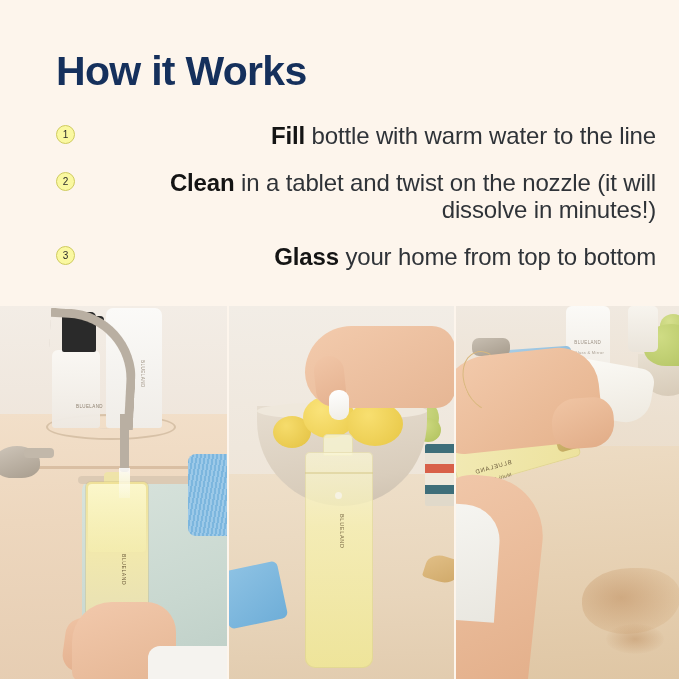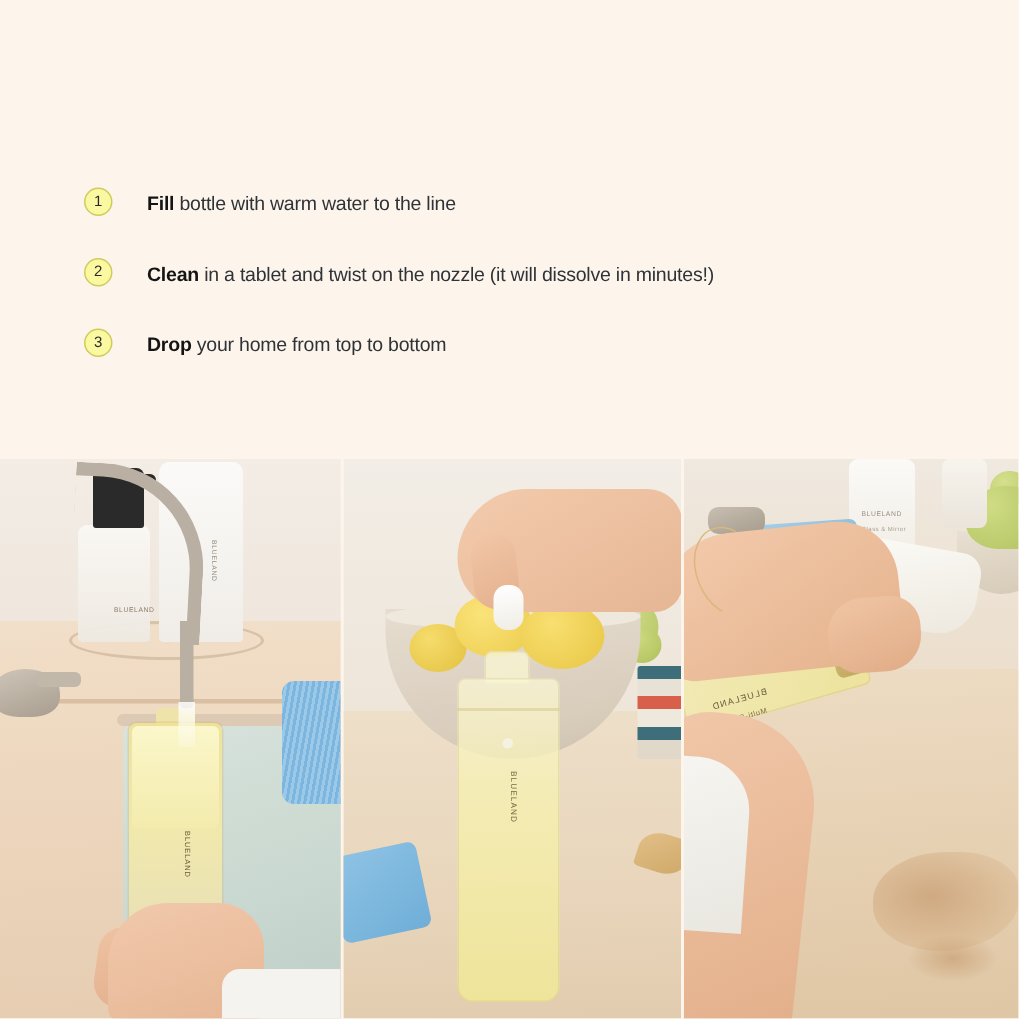--- a/index.html
+++ b/index.html
@@ -40,22 +40,22 @@
     flex:0 0 auto;
     width:19px; height:19px; margin-top:3px; margin-right:23px;
     border-radius:50%;
     background:#FAF8A0;
     border:1.2px solid #CFCB5E;
     display:flex; align-items:center; justify-content:center;
     font-size:10px; color:#2A2A2A; line-height:1;
   }
   .step-text {
     flex:1 1 auto;
-    font-size:13px; line-height:27px;
-    color:#2F3338; letter-spacing:-0.15px;
+    font-size:24px; line-height:27px;
+    color:#2F3338; letter-spacing:-0.15px;text-align:right;
   }
   .step-text b { font-weight:700; color:#141414; }
 
   
   .photos { position:absolute; left:0; top:306px; width:679px; height:373px; display:flex; }
   .panel { position:relative; overflow:hidden; height:373px; }
   .p1 { width:228px; }
   .p2 { width:227px; }
   .p3 { width:224px; }
   .divider { width:2px; height:373px; background:#FDF5EC; flex:0 0 auto; }
@@ -222,20 +222,21 @@
   .p3-sleeve { position:absolute; left:-40px; top:198px; width:82px; height:116px;
     background:linear-gradient(160deg,#F7F6F2,#E9E7E0); border-radius:24px 36px 0 0; transform:rotate(4deg); }
 </style>
 </head>
 <body>
 
 <div id="page">
 
   <div class="header">
     <div class="title-row">
+      <div class="page-title">How it Works</div>
     </div>
 
     <div class="steps">
 
       <div class="step">
         <div class="step-marker">
           <span>1</span>
         </div>
         <div class="step-text">
           <b>Fill</b><span> bottle with warm water to the line</span>
@@ -249,21 +250,21 @@
         <div class="step-text">
           <b>Clean</b><span> in a tablet and twist on the nozzle (it will dissolve in minutes!)</span>
         </div>
       </div>
 
       <div class="step">
         <div class="step-marker">
           <span>3</span>
         </div>
         <div class="step-text">
-          <b>Drop</b><span> your home from top to bottom</span>
+          <b>Glass</b><span> your home from top to bottom</span>
         </div>
       </div>
 
     </div>
   </div>
 
   <div class="photos">
 
     <div class="panel p1">
       <div class="p1-bg"></div>

